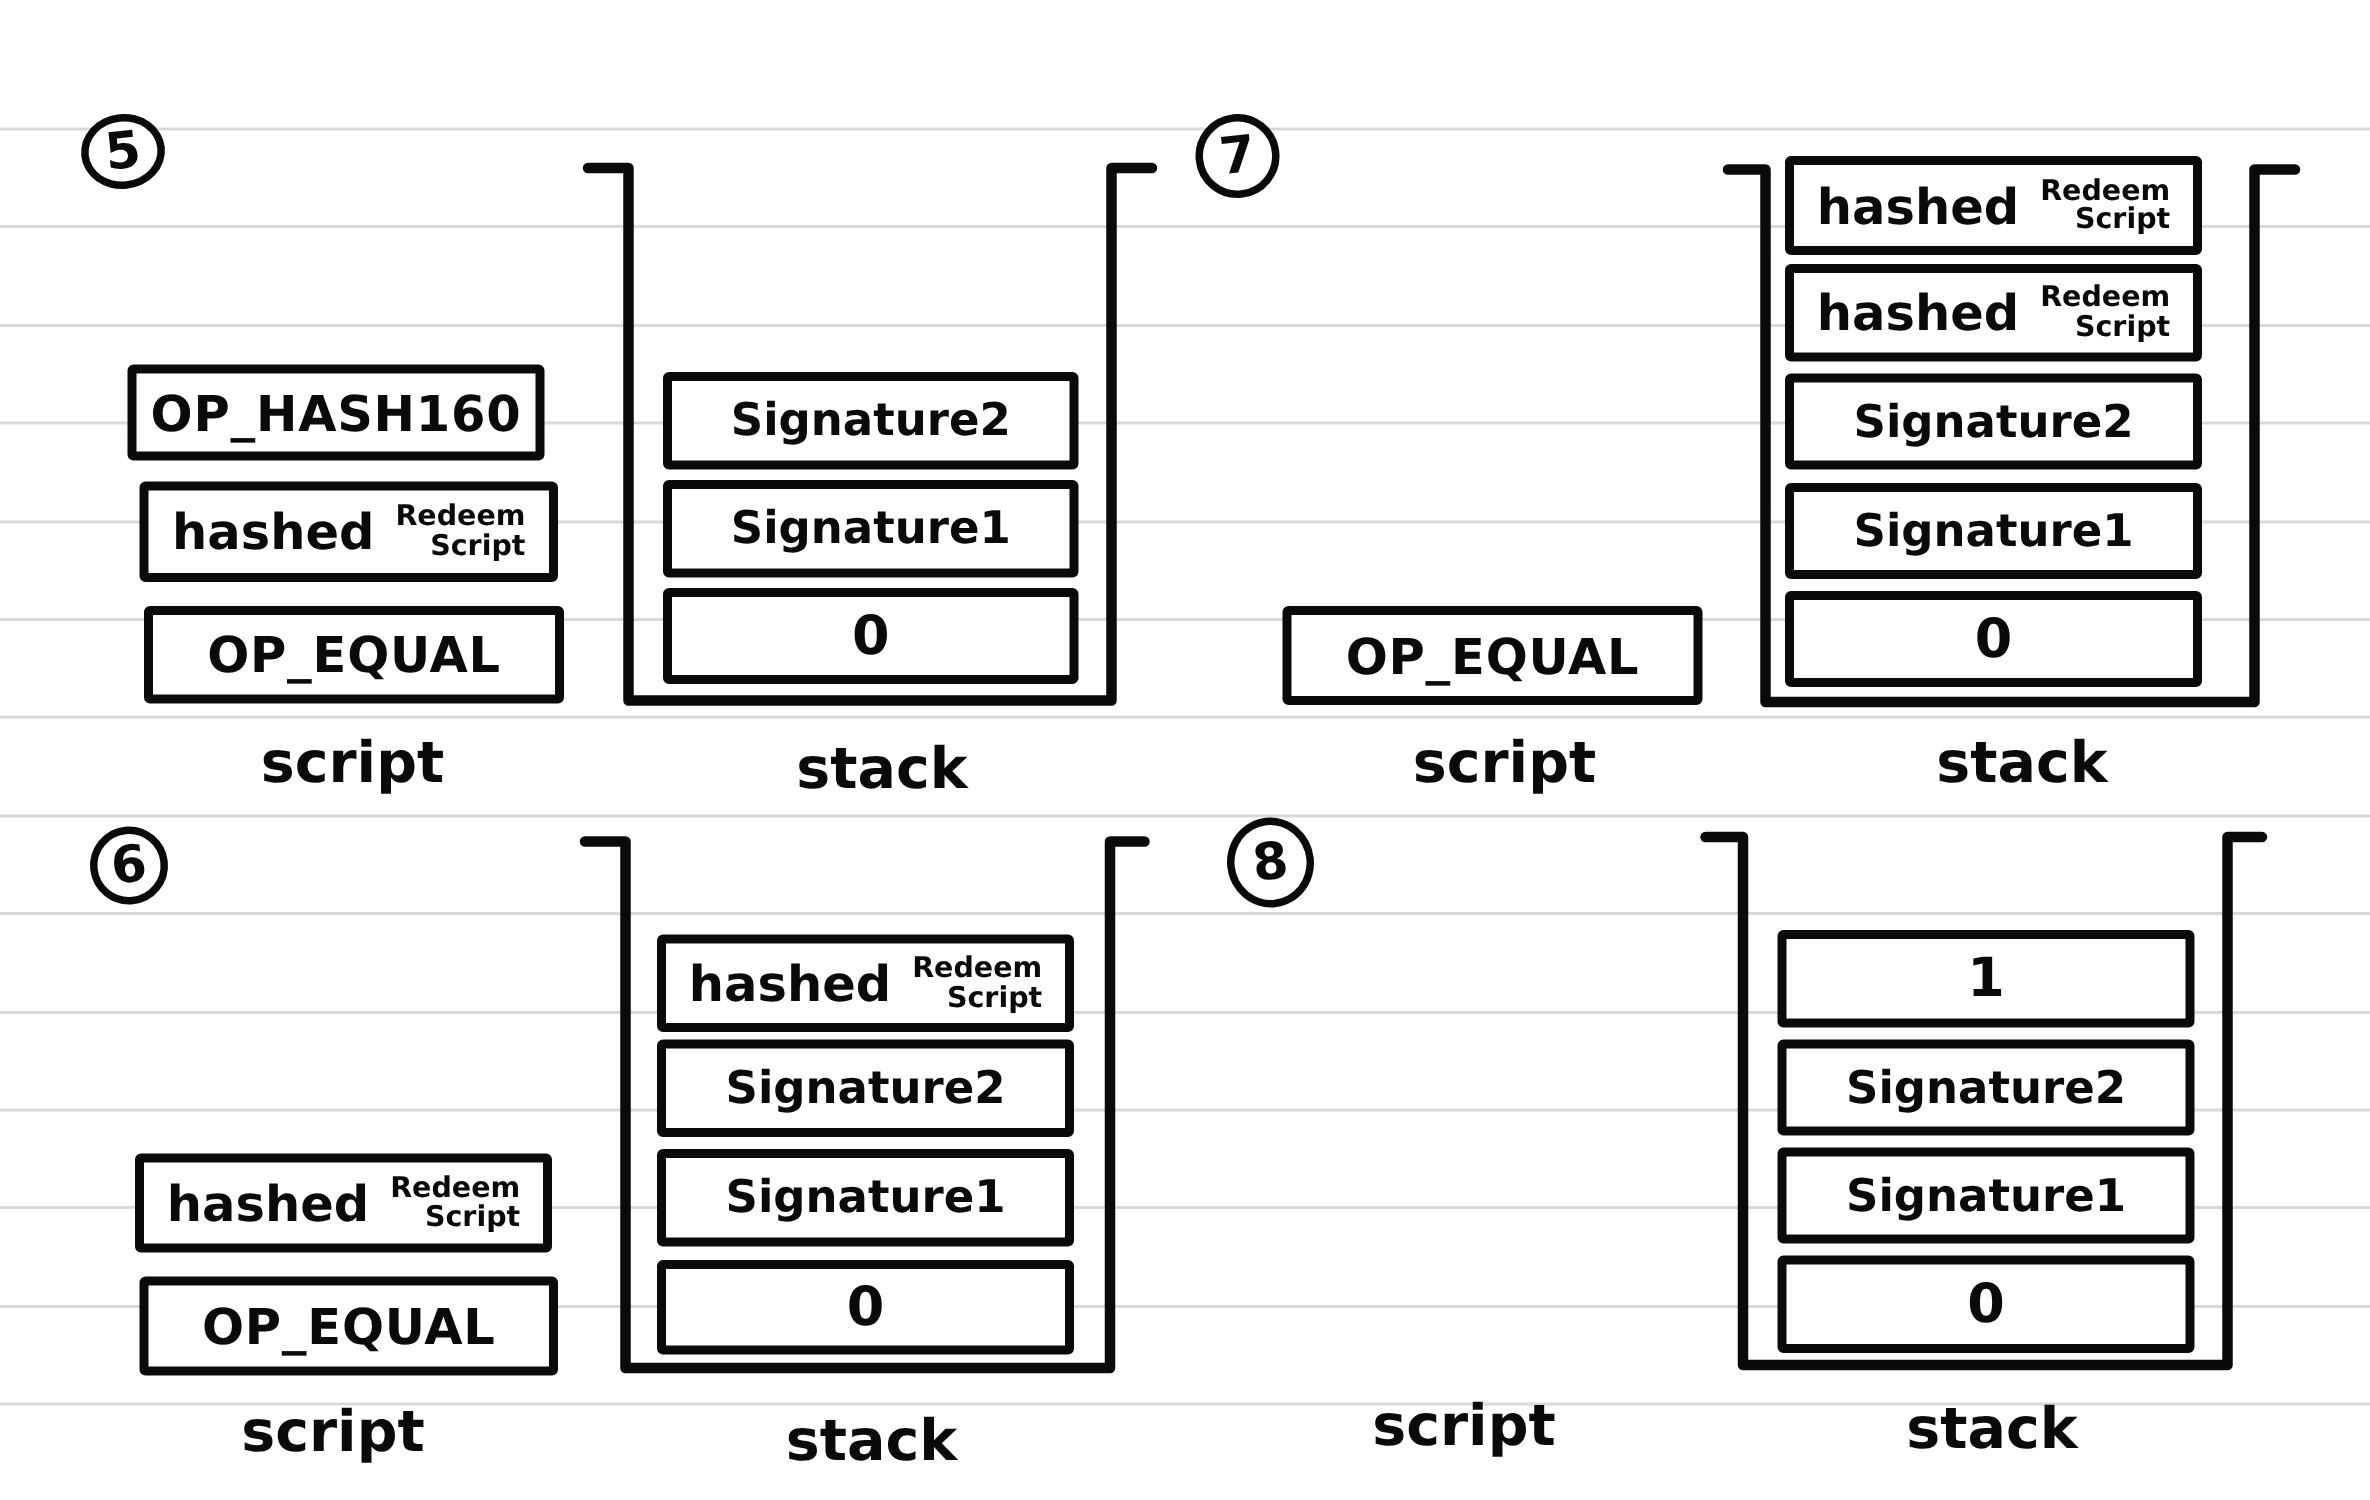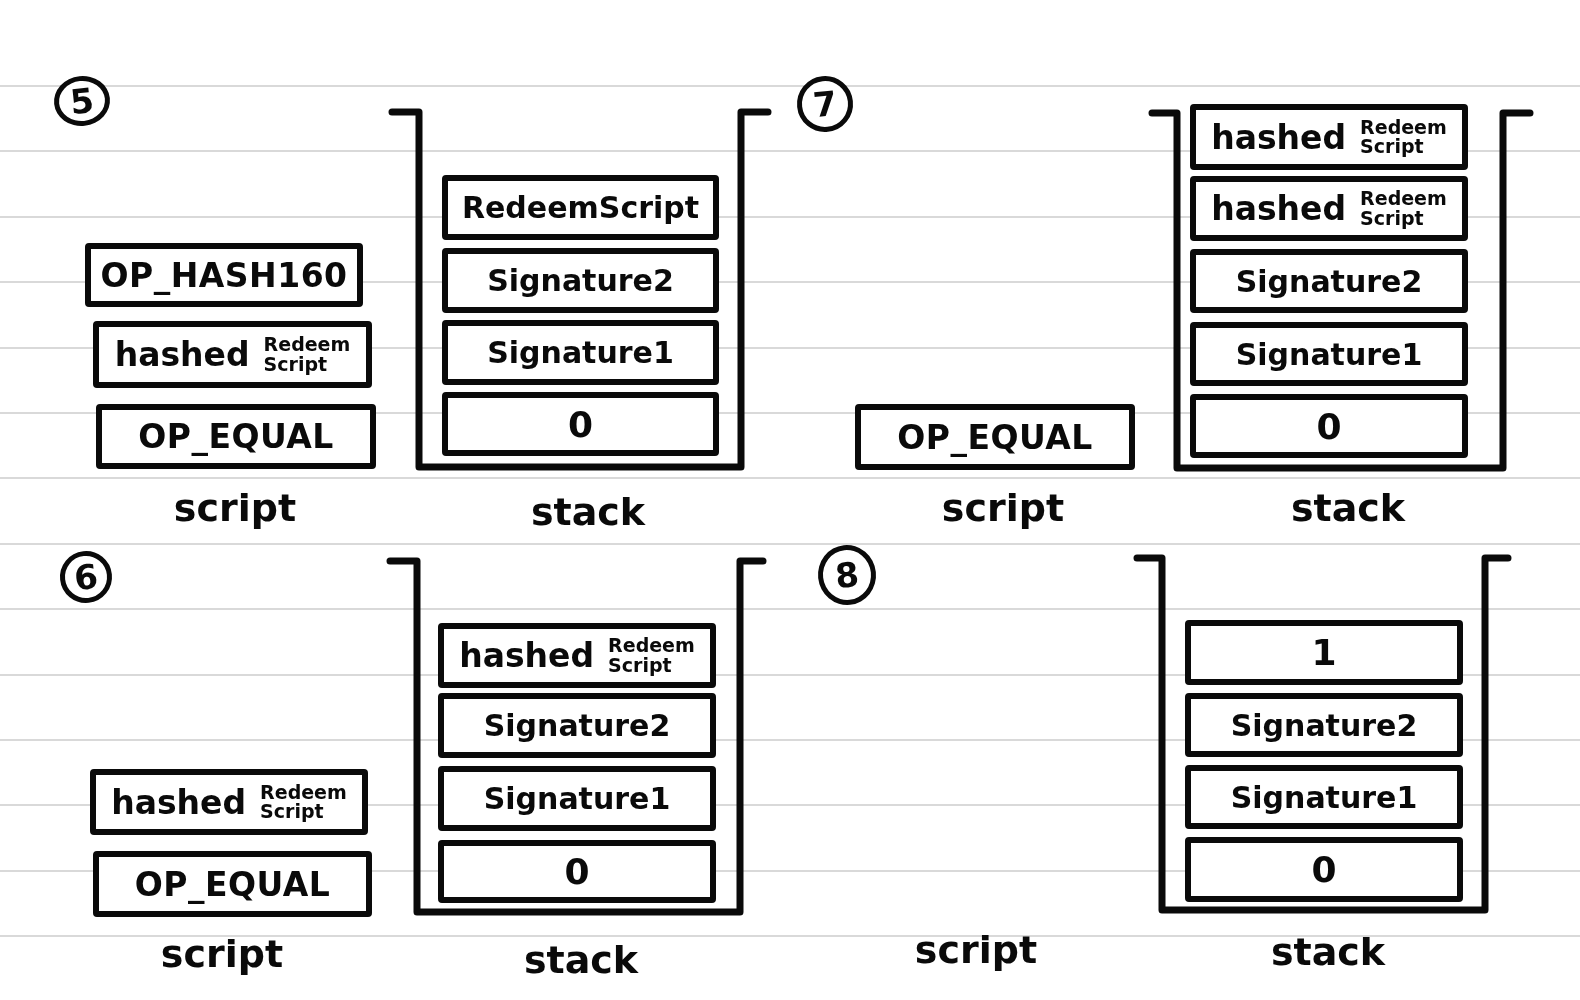--- a/index.html
+++ b/index.html
@@ -25,21 +25,21 @@
     font-weight:bold;
     color:#0a0a0a;
     white-space:nowrap;
   }
   .op{font-size:33px;letter-spacing:0.5px;}
   .item{font-size:30px;}
   .num{font-size:36px;}
   .split{gap:14px;}
   .split .main{font-size:33px;font-weight:bold;}
   .split .side{display:flex;flex-direction:column;justify-content:center;
-    font-size:19px;line-height:1.02;font-weight:bold;text-align:left;}
+    font-size:19px;line-height:1.02;font-weight:bold;text-align:right;}
   .badge{
     position:absolute;
     box-sizing:border-box;
     border:5px solid #0a0a0a;
     border-radius:50%;
     display:flex;align-items:center;justify-content:center;
     font-size:34px;font-weight:bold;
     background:#ffffff;
     transform:rotate(-6deg);
   }
@@ -88,23 +88,20 @@
     </span>
   </div>
   <div class="box op" style="left:96px;top:404px;width:280px;height:65px">
     <span>OP_EQUAL</span>
   </div>
   <div class="col-label" style="left:135px;top:486px">script</div>
 
   <svg class="bracket" style="left:388px;top:106px" width="384" height="368" viewBox="0 0 384 368">
     <path d="M 4,6 H 31 V 361 H 353 V 6 H 380"></path>
   </svg>
-  <div class="box item" style="left:442px;top:175px;width:277px;height:65px">
-    <span>RedeemScript</span>
-  </div>
   <div class="box item" style="left:442px;top:248px;width:277px;height:65px">
     <span>Signature2</span>
   </div>
   <div class="box item" style="left:442px;top:320px;width:277px;height:65px">
     <span>Signature1</span>
   </div>
   <div class="box num" style="left:442px;top:392px;width:277px;height:64px">
     <span>0</span>
   </div>
   <div class="col-label" style="left:488px;top:490px">stack</div>

